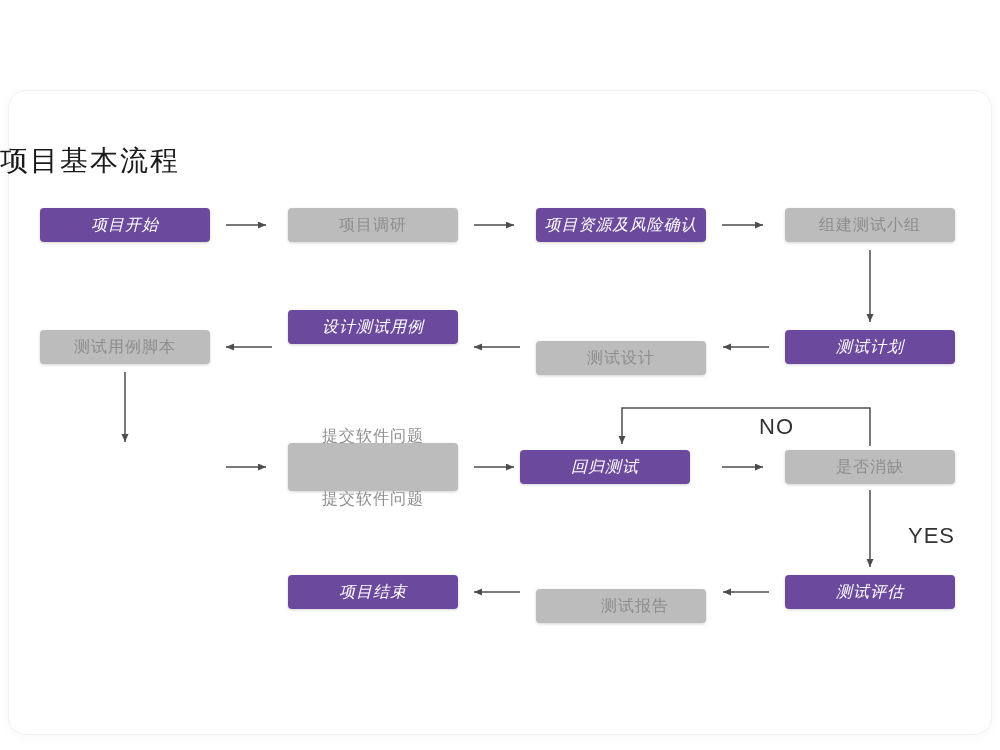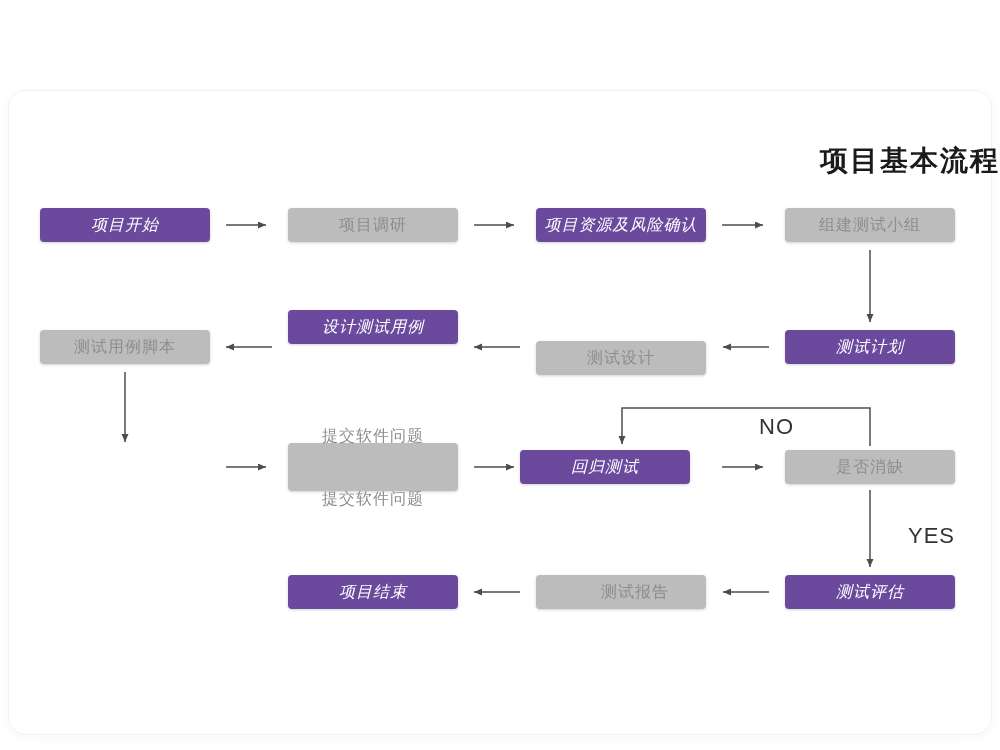--- a/index.html
+++ b/index.html
@@ -25,23 +25,23 @@
     border: 1px solid #f1f1f1;
     border-radius: 18px;
     box-shadow: 0 2px 12px rgba(0,0,0,0.04);
     box-sizing: border-box;
   }
   .title {
     position: absolute;
     left: 0;
     top: 142px;
     width: 1000px;
-    text-align: right;
+    text-align: left;
     font-size: 28px;
-    font-weight: 700;
+    font-weight: 400;
     letter-spacing: 2px;
     color: var(--title_text, #1a1a1a);
   }
   .node {
     position: absolute;
     width: 170px;
     height: 34px;
     border-radius: 4px;
     display: flex;
     align-items: center;
@@ -107,21 +107,21 @@
   <div class="node purple" style="left:785px; top:330px;">测试计划</div>
 
   <div class="node gray tall" style="left:288px; top:443px;gap:40px;">
     <span>提交软件问题</span>
     <span>提交软件问题</span>
   </div>
   <div class="node purple" style="left:520px; top:450px;">回归测试</div>
   <div class="node gray" style="left:785px; top:450px;">是否消缺</div>
 
   <div class="node purple" style="left:288px; top:575px;">项目结束</div>
-  <div class="node gray" style="left:536px; top:575px;padding-left:28px;">测试报告</div>
+  <div class="node gray" style="left:536px; top:589px;padding-left:28px;">测试报告</div>
   <div class="node purple" style="left:785px; top:575px;">测试评估</div>
 
   <span class="edge-label" style="left:731px; top:414px;">NO</span>
   <span class="edge-label" style="left:880px; top:523px;">YES</span>
 
   <svg id="arrows" width="1000" height="750" viewBox="0 0 1000 750">
     <defs>
       <marker id="arrowhead" markerWidth="10" markerHeight="8" refX="8" refY="3.5" orient="auto" markerUnits="userSpaceOnUse">
         <path d="M0,0 L8,3.5 L0,7 Z"></path>
       </marker>

